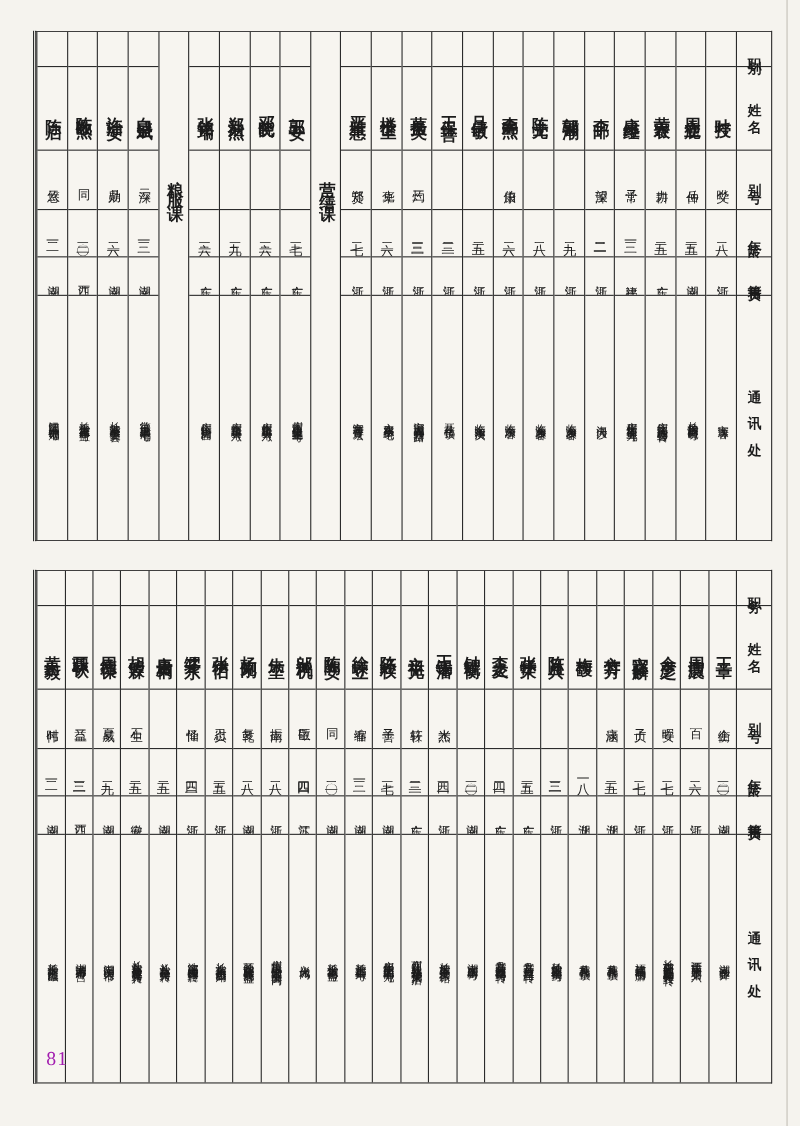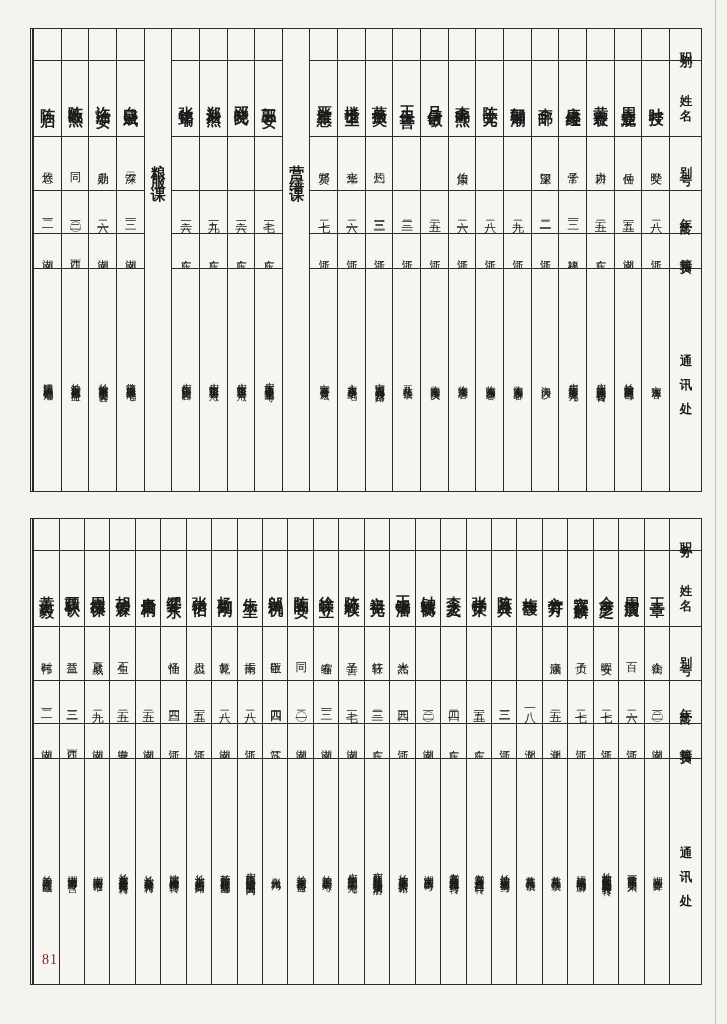--- a/index.html
+++ b/index.html
@@ -49,21 +49,21 @@
   .h-origin{height:35px;}
   .h-addr{flex:1;border-bottom:none;}
   .hdr-cell .vt{font-size:12.5px;font-weight:600;}
   .h-role .vt{letter-spacing:2px;}
   .h-name .vt{letter-spacing:15px;}
   .h-alias .vt{letter-spacing:8px;}
   .h-age .vt{letter-spacing:4px;}
   .h-origin .vt{letter-spacing:2px;}
   .h-addr .vt{letter-spacing:24px;}
 
-  .page-num{position:absolute;left:42px;top:952px;font-size:14px;letter-spacing:1px;color:#7f1d1d;}
+  .page-num{position:absolute;left:42px;top:952px;font-size:18px;letter-spacing:1px;color:#a21caf;}
 </style>
 </head>
 <body>
 
 <div class="table-section" id="table-top">
   <div class="hdr-col">
     <div class="hdr-cell h-role">
         <span class="vt">职别</span>
       </div>
     <div class="hdr-cell h-name">

